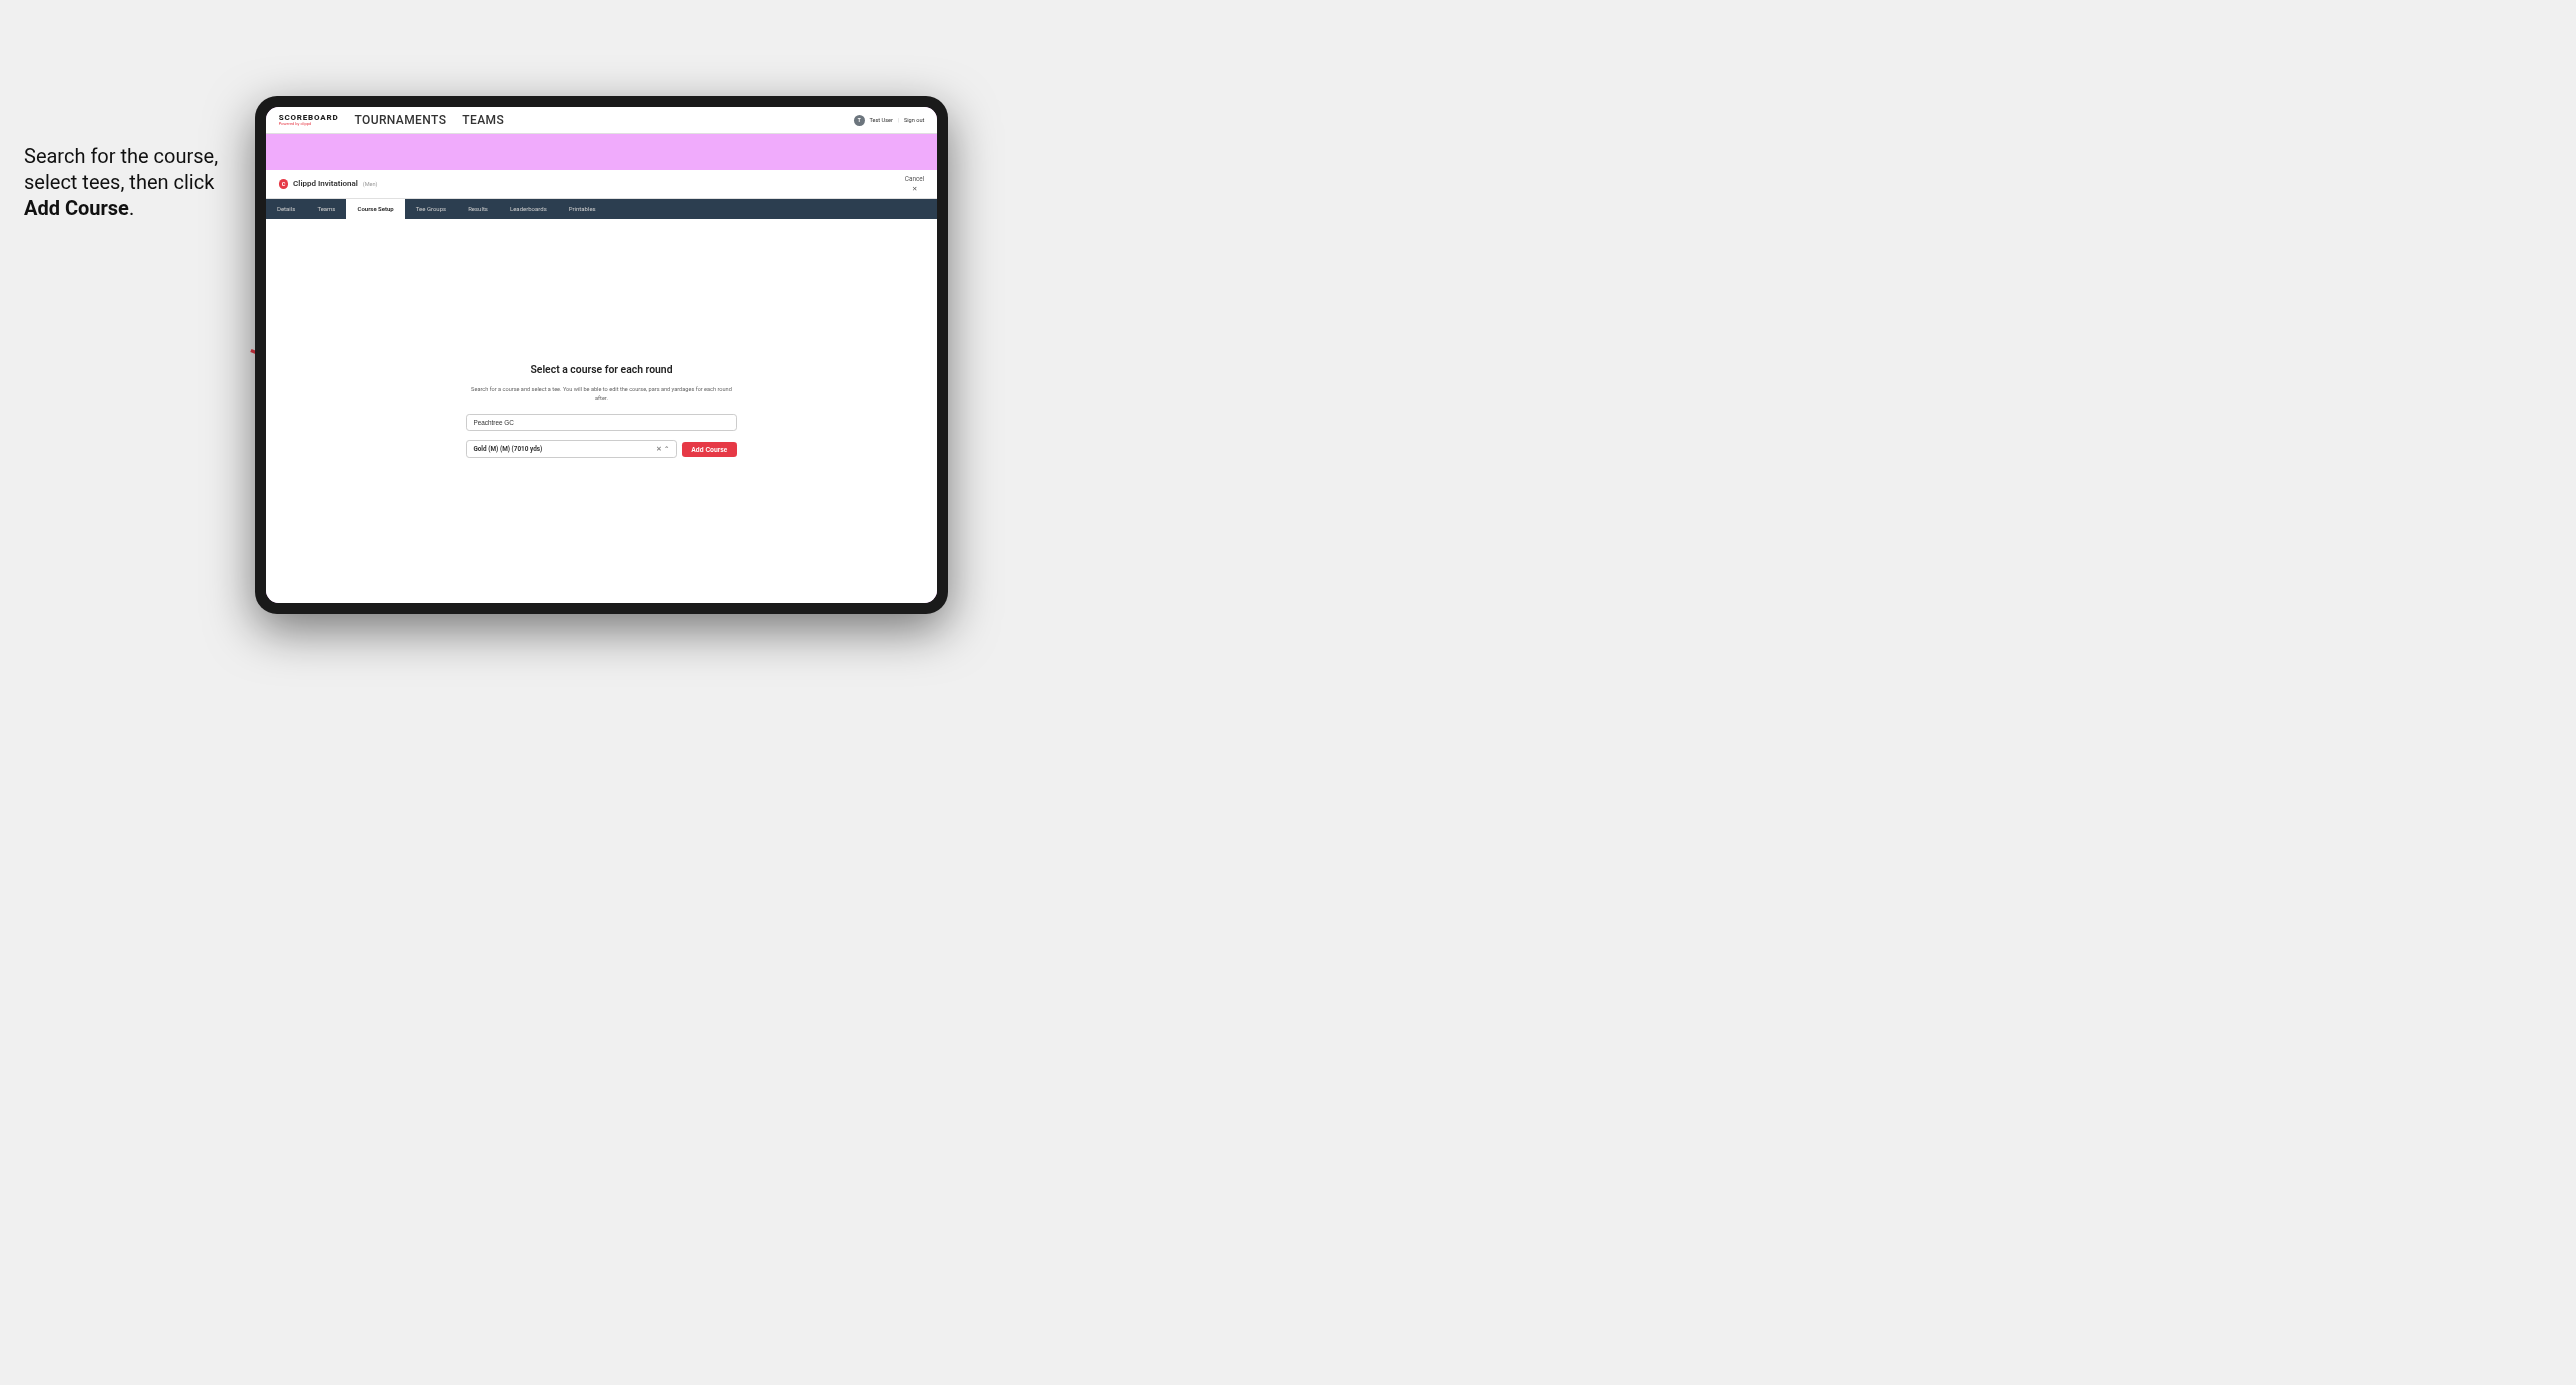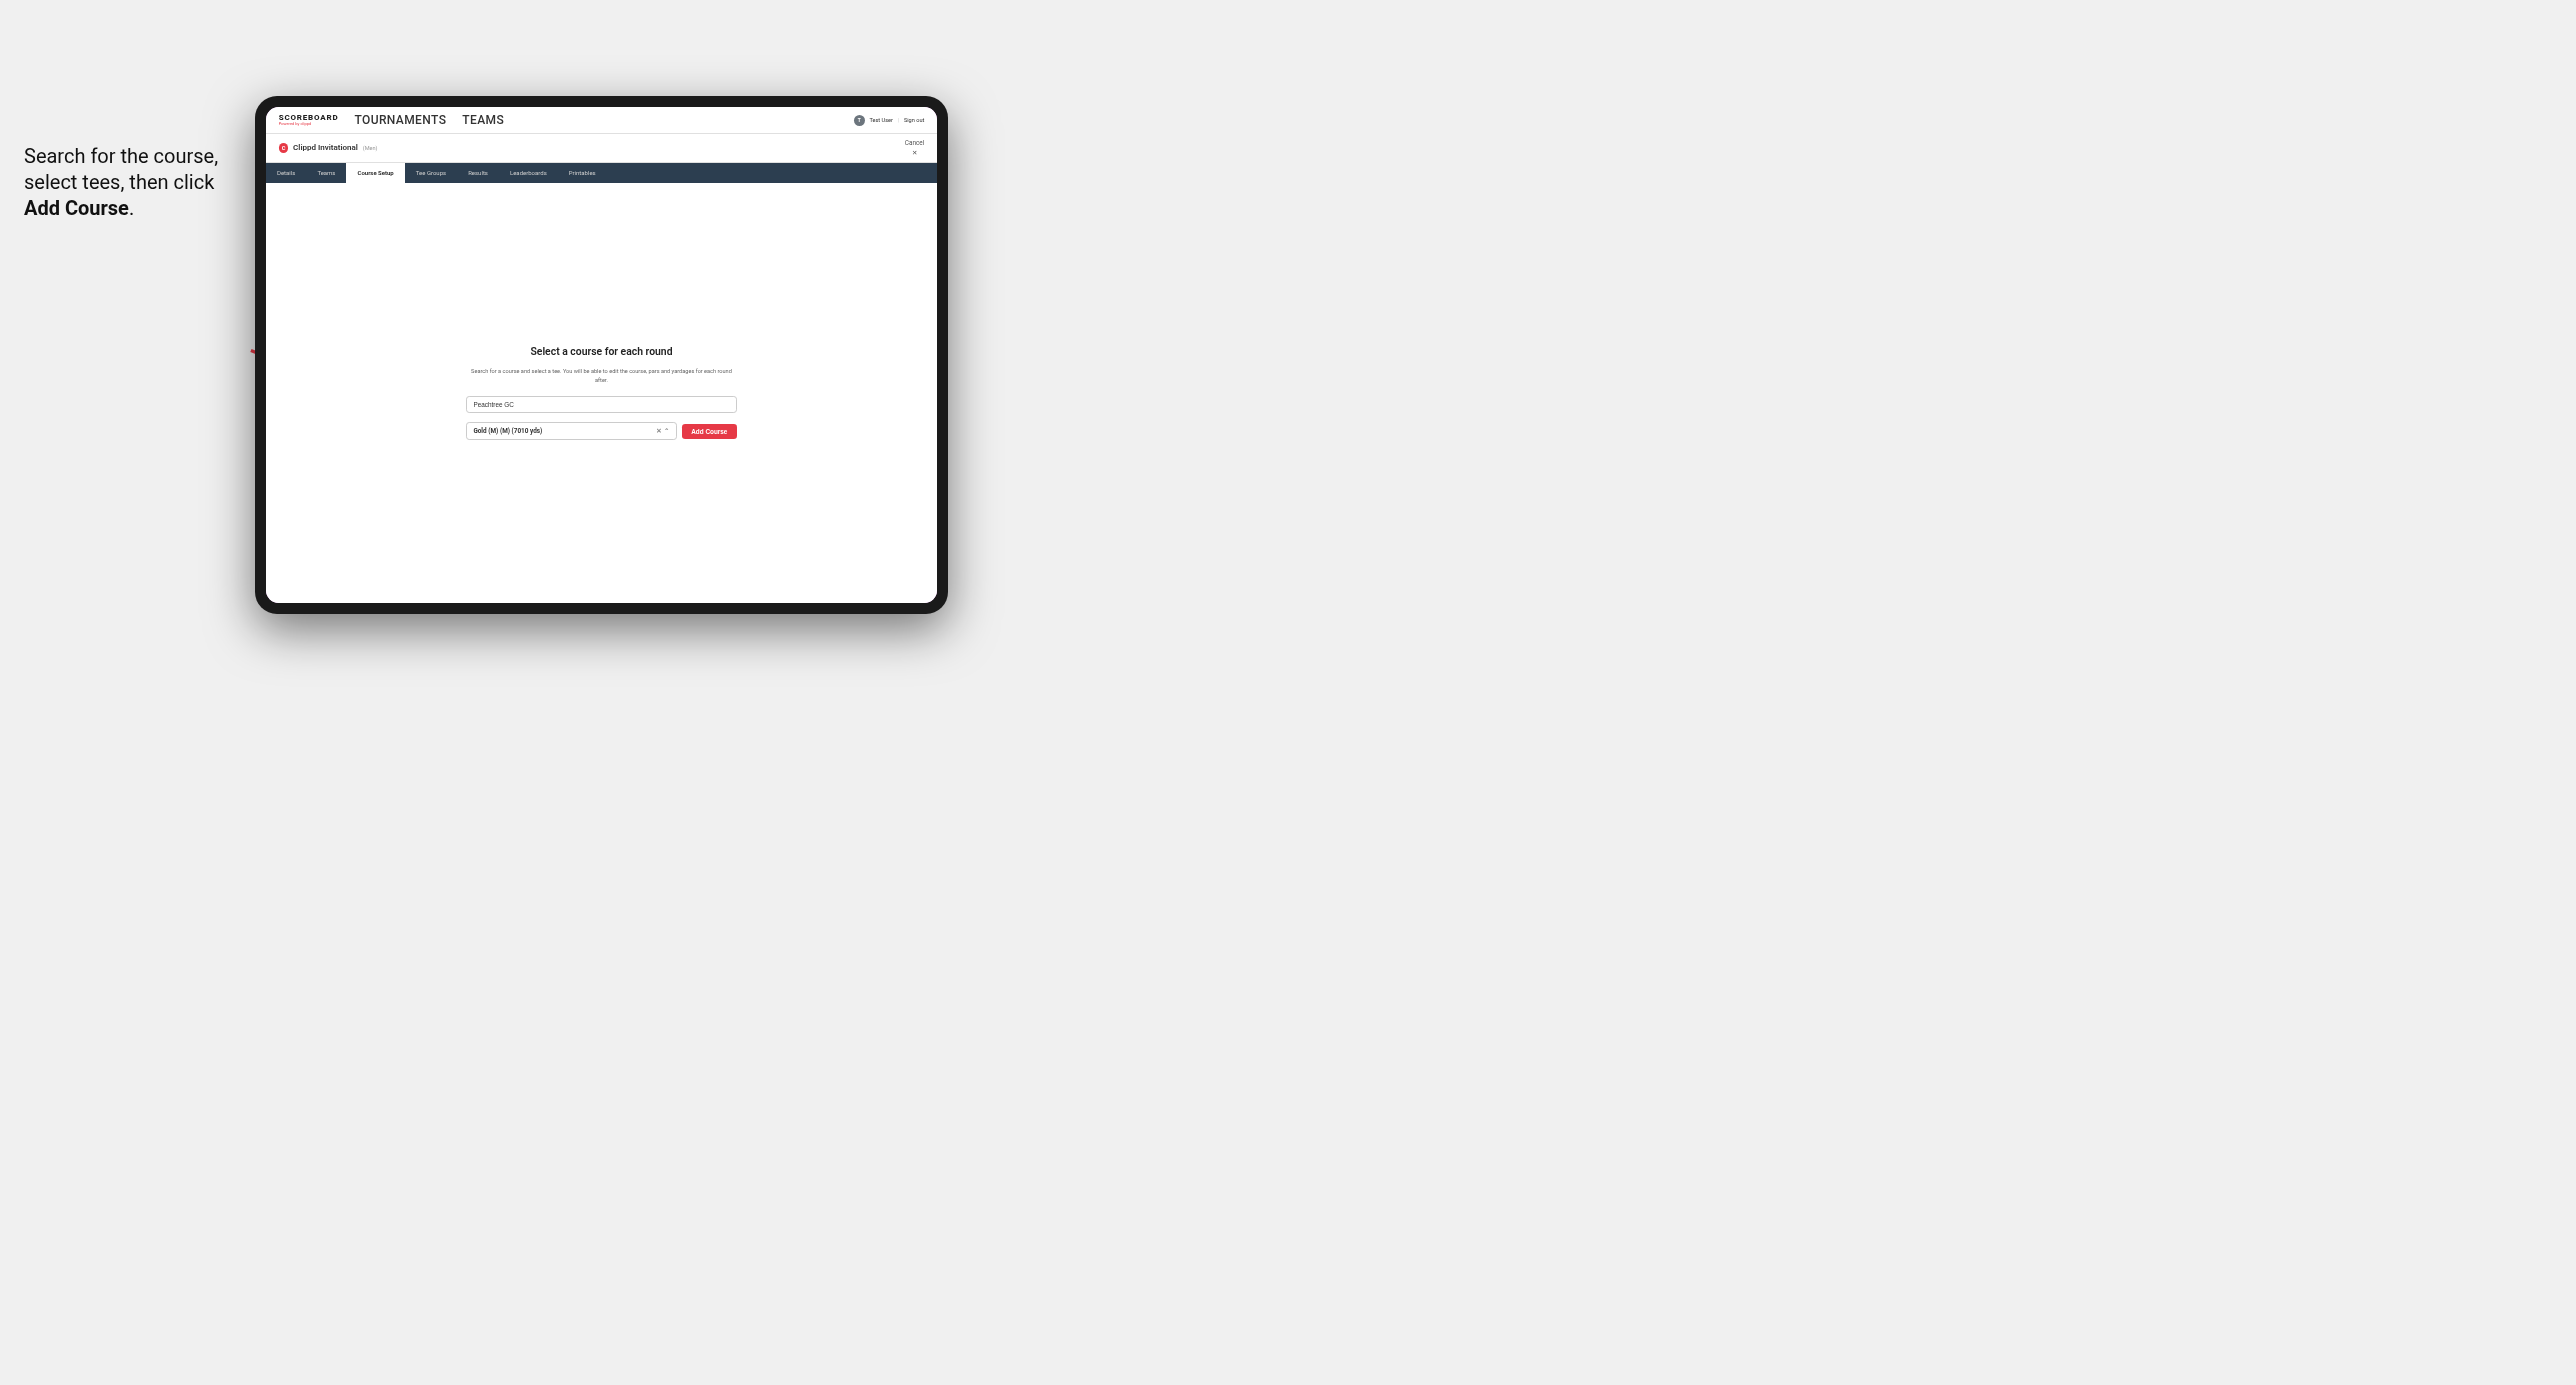--- a/index.html
+++ b/index.html
@@ -129,20 +129,21 @@
 
     
     .tournament-header {
       display: flex;
       align-items: center;
       justify-content: space-between;
       padding: 4.8px 12.7px;
       background: #fff;
       border-bottom: 0.8px solid #e0e0e0;
       flex-shrink: 0;
+      margin-top: 36px;
     }
     .tournament-title {
       display: flex;
       align-items: center;
       gap: 4.8px;
       font-size: 8px;
       font-weight: 600;
       color: #333;
     }
     .tournament-icon {

